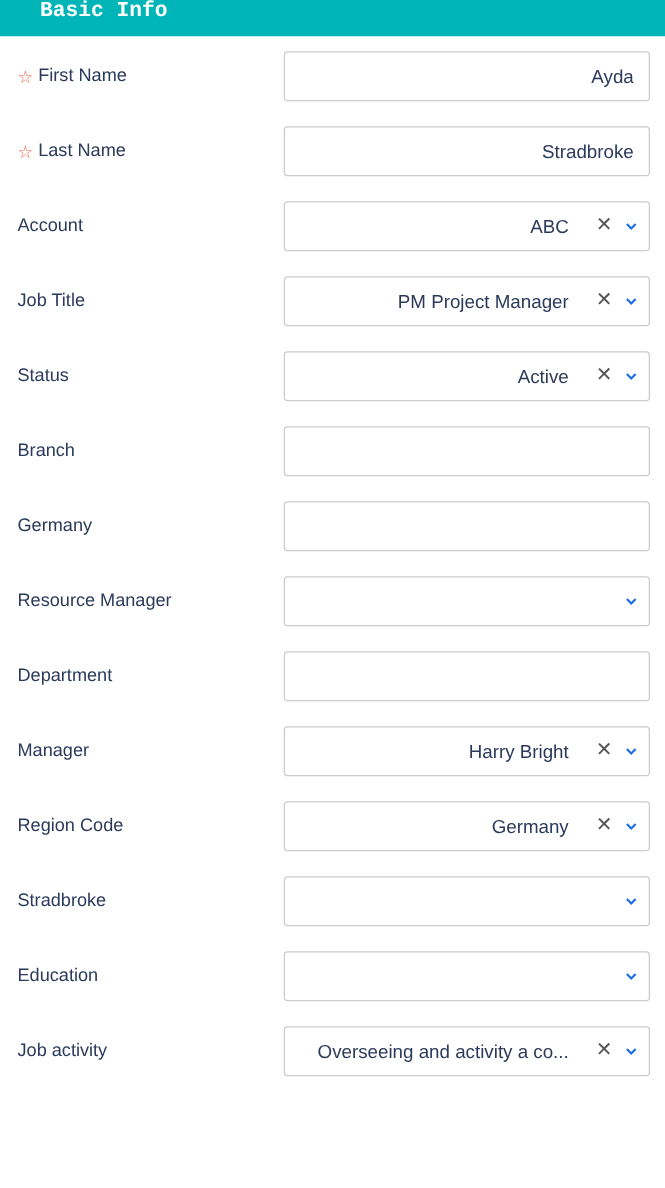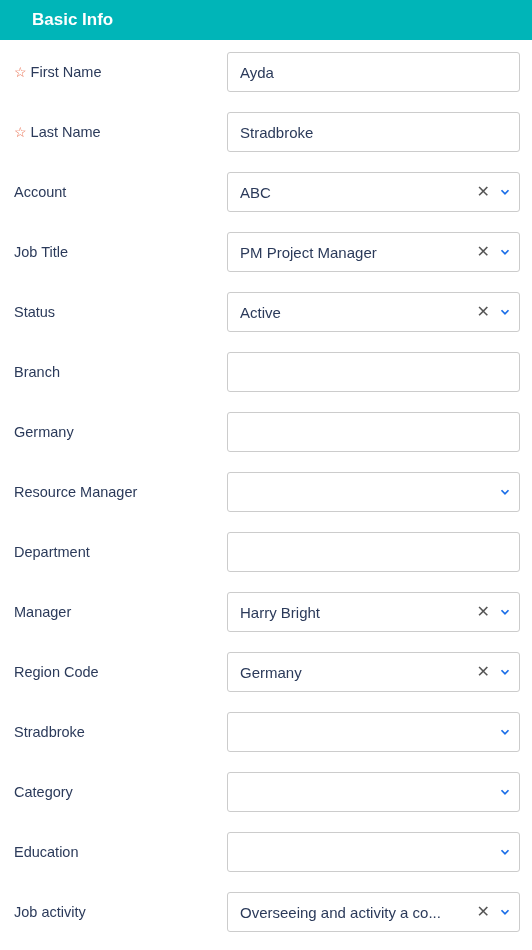--- a/index.html
+++ b/index.html
@@ -7,21 +7,22 @@
       font-family: "Segoe UI", -apple-system, Arial, sans-serif;
       background: #fff;
       width: 532px;
       color: #2b3a5a;
     }
     .header {
       background: #00b5b8;
       color: #fff;
       font-weight: 600;
       font-size: 17px;
-      padding: 10px 16px 10px 32px;
+      padding: 0 16px 10px 32px;
+      font-family: Liberation Mono, monospace;
     }
     .form { padding: 12px 12px 0 12px; }
     .row {
       display: flex;
       align-items: center;
       margin-bottom: 20px;
     }
     .label-col {
       width: 215px;
       display: flex;
@@ -47,20 +48,21 @@
       display: flex;
       align-items: center;
       background: #fff;
     }
     .field.text-input { padding-right: 12px; }
     .field-value {
       flex: 1;
       white-space: nowrap;
       overflow: hidden;
       text-overflow: ellipsis;
+      text-align: right;
     }
     .icons {
       position: absolute;
       right: 8px;
       top: 50%;
       transform: translateY(-50%);
       display: flex;
       align-items: center;
       gap: 8px;
     }
@@ -257,37 +259,20 @@
           <span class="chevron">
             <svg viewBox="0 0 24 24" fill="none" stroke="currentColor" stroke-width="3">
               <polyline points="6 9 12 15 18 9"></polyline>
             </svg>
           </span>
         </div>
       </div>
     </div>
     <div class="row">
       <div class="label-col">
-        <span>Category</span>
-      </div>
-      <div class="field-col">
-        <div class="field">
-          <span class="field-value"></span>
-        </div>
-        <div class="icons">
-          <span class="chevron">
-            <svg viewBox="0 0 24 24" fill="none" stroke="currentColor" stroke-width="3">
-              <polyline points="6 9 12 15 18 9"></polyline>
-            </svg>
-          </span>
-        </div>
-      </div>
-    </div>
-    <div class="row">
-      <div class="label-col">
         <span>Education</span>
       </div>
       <div class="field-col">
         <div class="field">
           <span class="field-value"></span>
         </div>
         <div class="icons">
           <span class="chevron">
             <svg viewBox="0 0 24 24" fill="none" stroke="currentColor" stroke-width="3">
               <polyline points="6 9 12 15 18 9"></polyline>

